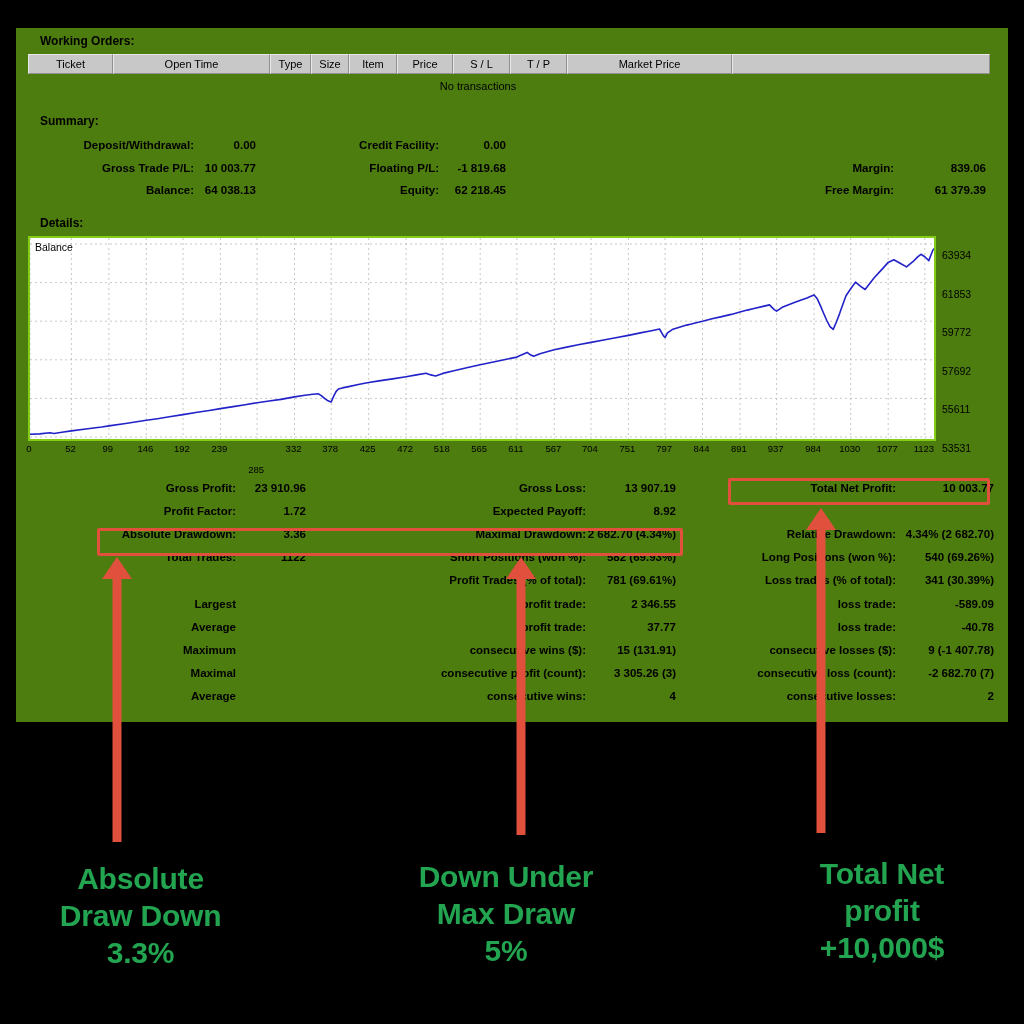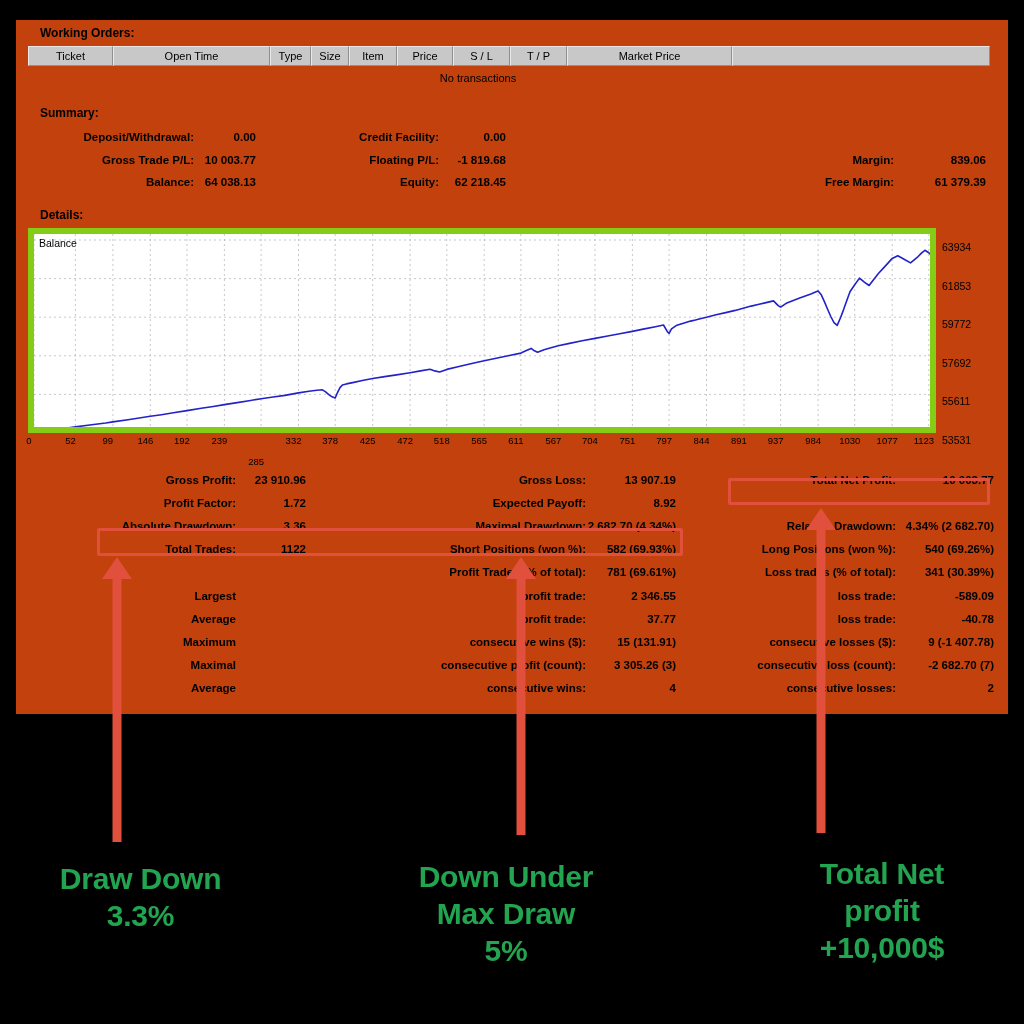--- a/index.html
+++ b/index.html
@@ -7,23 +7,23 @@
     width: 1024px; height: 1024px;
     background: #000000;
     font-family: "Liberation Sans", sans-serif;
     overflow: hidden;
   }
   #root { position: relative; width: 1024px; height: 1024px; background: #000; }
 
   
   .panel {
     position: absolute;
-    left: 16px; top: 20px;
+    left: 16px; top: 28px;
     width: 992px; height: 694px;
-    background: #c2410c;
+    background: #4d7c0f;
     color: #000;
     font-size: 11.5px;
     overflow: hidden;
   }
 
   .section-title {
     font-weight: bold;
     font-size: 12px;
     margin-left: 12px;
   }
@@ -83,21 +83,21 @@
   
   .chart-wrap {
     position: absolute;
     left: 12px; top: 208px;
     width: 962px; height: 228px;
   }
   .chart-frame {
     position: absolute;
     left: 0; top: 0;
     width: 908px; height: 205px;
-    border: 6px solid #84cc16;
+    border: 2px solid #84cc16;
     background: #fff;
     overflow: hidden;
   }
   .chart-legend {
     position: absolute; left: 5px; top: 3px;
     font-size: 10.5px; color: #000; z-index: 4;
   }
   .chart-svg { position: absolute; left: 0; top: 0; }
   .ylabels {
     position: absolute; left: 912px; top: 0;
@@ -479,20 +479,21 @@
     <div class="head"></div>
     <div class="shaft" style="top:20px; height:258px;"></div>
   </div>
 
   <div class="arrow" style="left:806px; top:508px; width:30px; height:325px;">
     <div class="head"></div>
     <div class="shaft" style="top:20px; height:305px;"></div>
   </div>
 
   <div class="caption" style="left:18px; top:860px; width:245px;">
+    <span class="l3">Absolute</span>
     <span class="l3">Draw Down</span>
     <span class="l3">3.3%</span>
   </div>
 
   <div class="caption" style="left:396px; top:858px; width:220px;">
     <span class="l3">Down Under</span>
     <span class="l3">Max Draw</span>
     <span class="l3">5%</span>
   </div>
 

